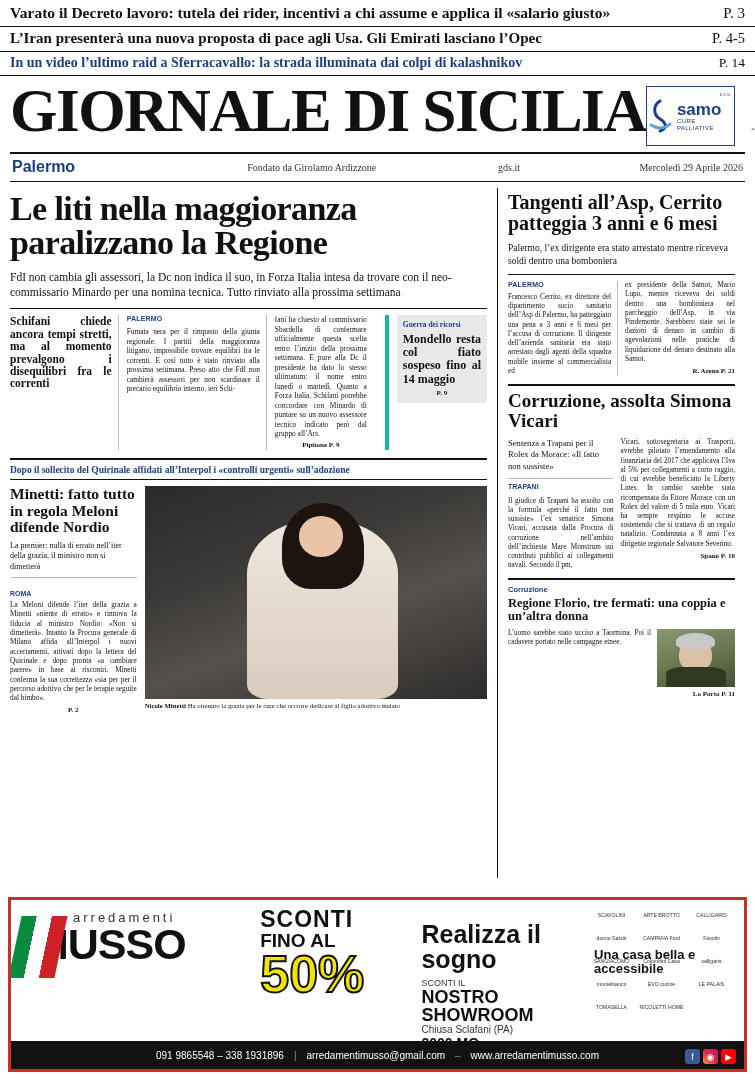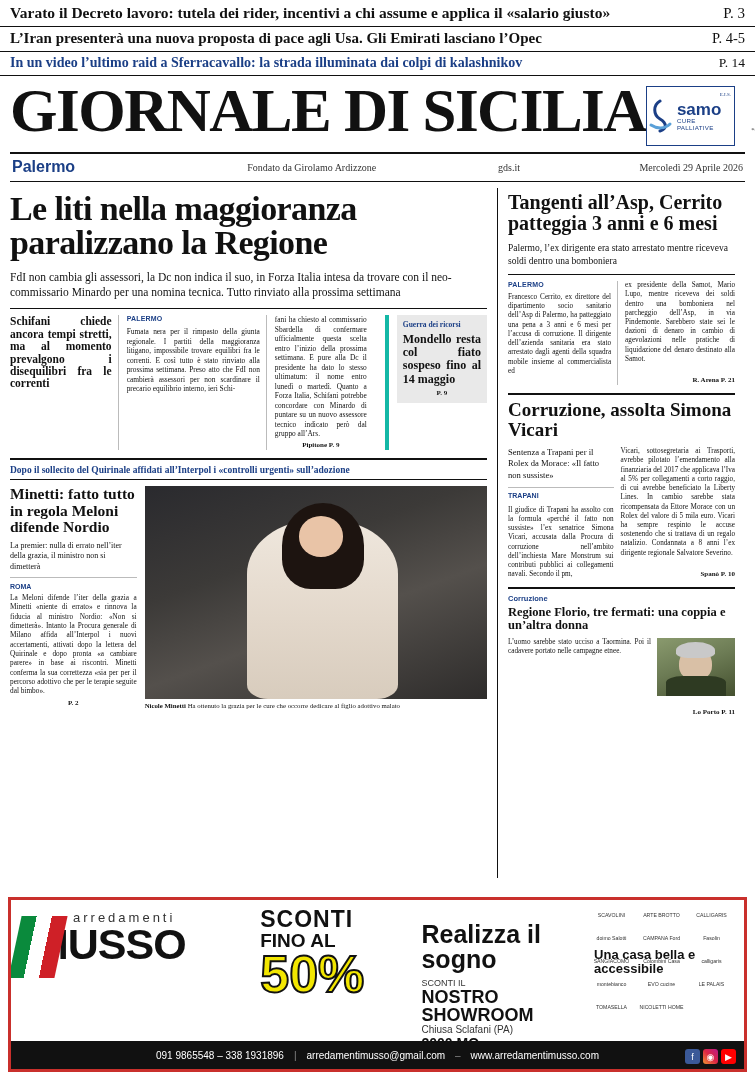--- a/index.html
+++ b/index.html
@@ -105,21 +105,21 @@
   
   .rule-strong { border-top:2px solid #111; margin:8px 0 5px 0;}
   .subhead-line {
     font-size:9.5px; font-weight:bold; color:#1b3f86;
     border-bottom:1px solid #111; padding-bottom:4px; margin-bottom:6px;
     font-family:"Liberation Serif", serif;
   }
   .art2 { display:flex; gap:8px; }
   .art2-left { width:27%; }
   .art2-left h2 { font-size:15.5px; line-height:1.04; margin:0 0 6px 0; font-weight:bold;}
-  .art2-left .dek { font-size:8px; line-height:1.3; border-bottom:1px solid #bbb; padding-bottom:5px; margin-bottom:5px;}
+  .art2-left .dek { font-size:8px; line-height:1.3; border-bottom:1px solid #bbb; padding-bottom:5px; margin-bottom:12px;}
   .art2-left .kick2 { font-size:7px; font-weight:bold; color:#1b3f86; margin-bottom:3px; font-family:"Liberation Sans", sans-serif;}
   .art2-left .body { font-size:7.3px; line-height:1.28; text-align:justify;}
   .photo-wrap { width:73%; }
   .photo {
     width:100%; height:213px;
     background:linear-gradient(160deg,#2a2a2e 0%,#3c3a38 35%,#54504c 60%,#2e2c2b 100%);
     position:relative; overflow:hidden;
   }
   .photo .woman {
     position:absolute; left:30%; top:16%; width:44%; height:84%;
@@ -136,21 +136,21 @@
   }
   .caption { font-size:6.8px; margin-top:3px; line-height:1.25;}
   .caption b { font-weight:bold; }
 
   
   .right h2.r1 { font-size:20px; line-height:1.06; margin:4px 0 8px 0; font-weight:bold;}
   .right .r-dek { font-size:9.5px; line-height:1.3; border-bottom:1px solid #111; padding-bottom:7px; margin-bottom:6px;}
   .r-cols { display:flex; gap:7px; }
   .r-col { font-size:7.2px; line-height:1.28; text-align:justify; width:50%;}
   .r-col.a { border-right:1px solid #bbb; padding-right:6px;}
-  .r-byline { text-align:right; font-size:7px; font-weight:bold; margin-top:12px;}
+  .r-byline { text-align:right; font-size:7px; font-weight:bold; margin-top:3px;}
   .right h2.r2 { font-size:19px; line-height:1.06; margin:4px 0 7px 0; font-weight:bold;}
   .r-dek2 { font-size:8.6px; line-height:1.3; width:48%; }
   .r-split { display:flex; gap:7px; }
   .r-split .lft { width:48%; }
   .r-split .rgt { width:52%; font-size:7.2px; line-height:1.28; text-align:justify;}
   .r-kick { font-size:7px; font-weight:bold; color:#1b3f86; margin:6px 0 3px 0; border-top:1px solid #bbb; padding-top:4px; font-family:"Liberation Sans", sans-serif;}
   .r-small { font-size:7.2px; line-height:1.28; text-align:justify;margin-top:7px;}
   .r-bottom { border-top:2px solid #111; margin-top:7px; padding-top:5px;}
   .r-bottom .kick { font-size:7.5px; font-weight:bold; color:#1b3f86; margin-bottom:3px; font-family:"Liberation Sans", sans-serif;}
   .r-bottom h3 { font-size:12.5px; line-height:1.08; margin:0 0 5px 0; font-weight:bold;}

